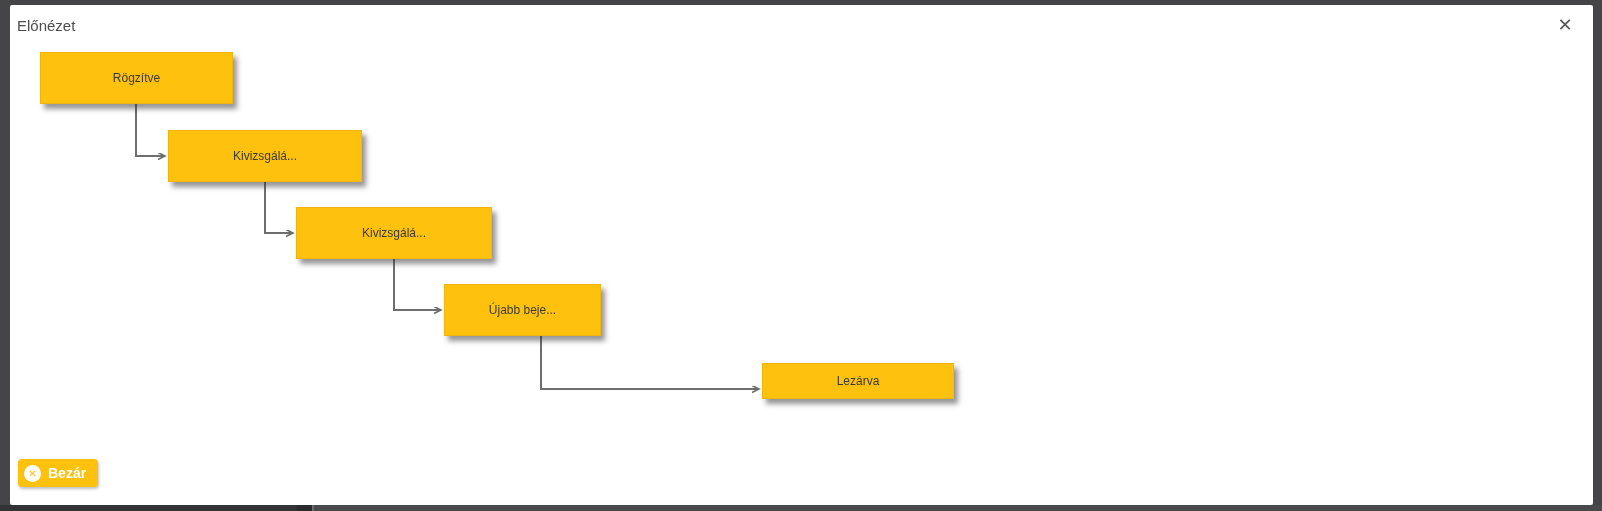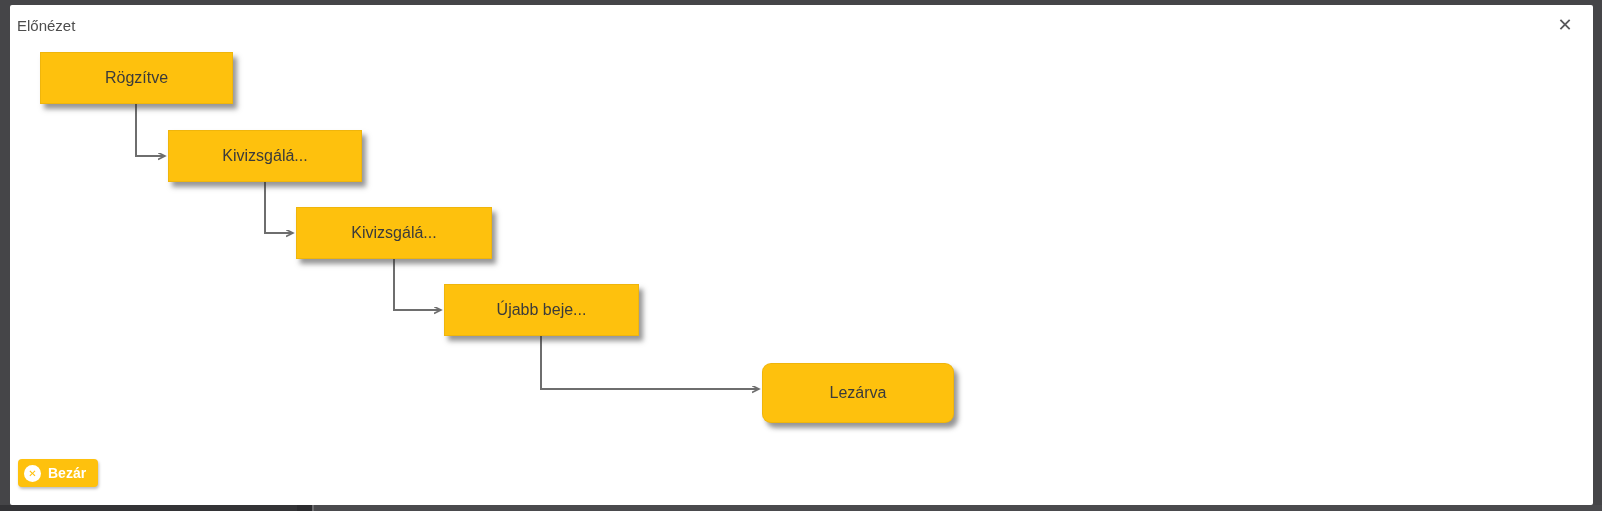--- a/index.html
+++ b/index.html
@@ -66,21 +66,21 @@
     position: absolute;
     background: #fec10d;
     border: 1px solid rgba(0,0,0,0.06);
     box-sizing: border-box;
     box-shadow: 4px 5px 5px rgba(45,45,45,0.50);
     display: flex;
     align-items: center;
     justify-content: center;
   }
   .flow-node span {
-    font-size: 16px;
+    font-size: 12px;
     color: #3b3b3b;
   }
 
   .bezar-button {
     position: absolute;
     left: 8px; bottom: 18px;
     height: 28px;
     padding: 0 12px 0 6px;
     background: #fec10d;
     border: none;
@@ -140,24 +140,24 @@
     <div id="node-layer">
         <div class="flow-node" style="left: 30px; top: 47px; width: 193px; height: 52px; background: rgb(254, 193, 13);">
           <span style="color: rgb(59, 59, 59);">Rögzítve</span>
         </div>
         <div class="flow-node" style="left: 158px; top: 125px; width: 194px; height: 52px; background: rgb(254, 193, 13);">
           <span style="color: rgb(59, 59, 59);">Kivizsgálá...</span>
         </div>
         <div class="flow-node" style="left: 286px; top: 202px; width: 196px; height: 52px; background: rgb(254, 193, 13);">
           <span style="color: rgb(59, 59, 59);">Kivizsgálá...</span>
         </div>
-        <div class="flow-node" style="left: 434px; top: 279px; width: 195px; height: 52px; background: rgb(254, 193, 13);">
+        <div class="flow-node" style="left: 434px; top: 279px; width: 157px; height: 52px; background: rgb(254, 193, 13);">
           <span style="color: rgb(59, 59, 59);">Újabb beje...</span>
         </div>
-        <div class="flow-node" style="left: 752px; top: 358px; width: 192px; height: 60px; background: rgb(254, 193, 13); border-radius: 9px;">
+        <div class="flow-node" style="left: 752px; top: 358px; width: 192px; height: 36px; background: rgb(254, 193, 13);">
           <span style="color: rgb(59, 59, 59);">Lezárva</span>
         </div>
       </div>
   </div>
 
   <button class="bezar-button">
     <span class="bezar-circle">✕</span>
     <span class="bezar-label">Bezár</span>
   </button>
 </div>

